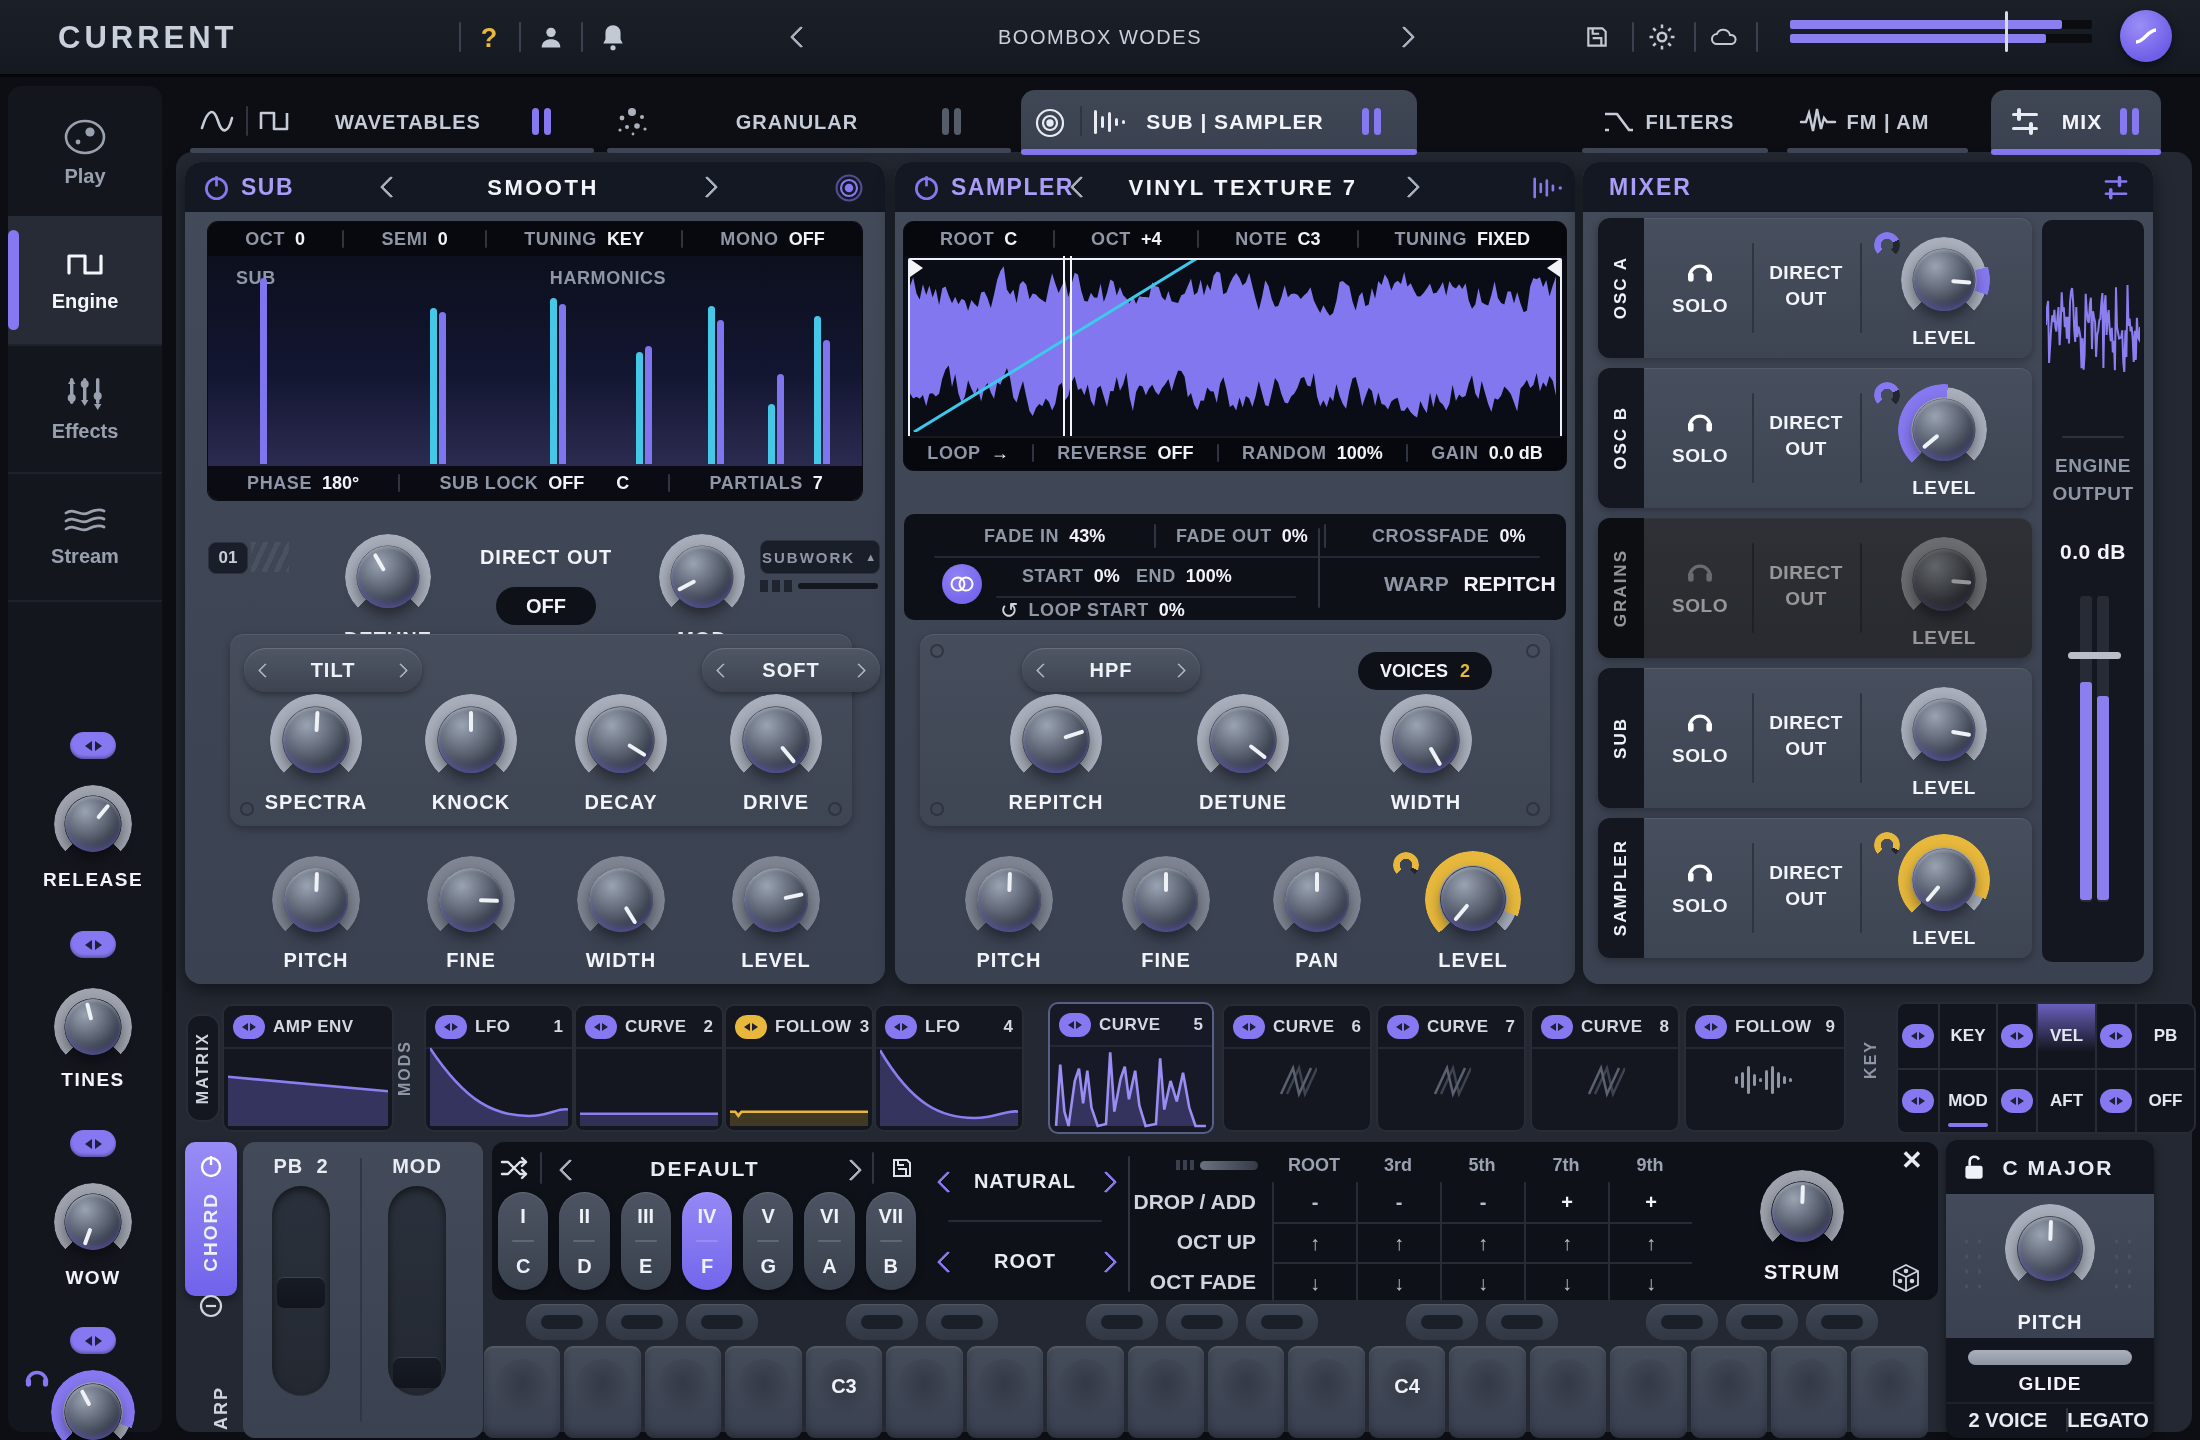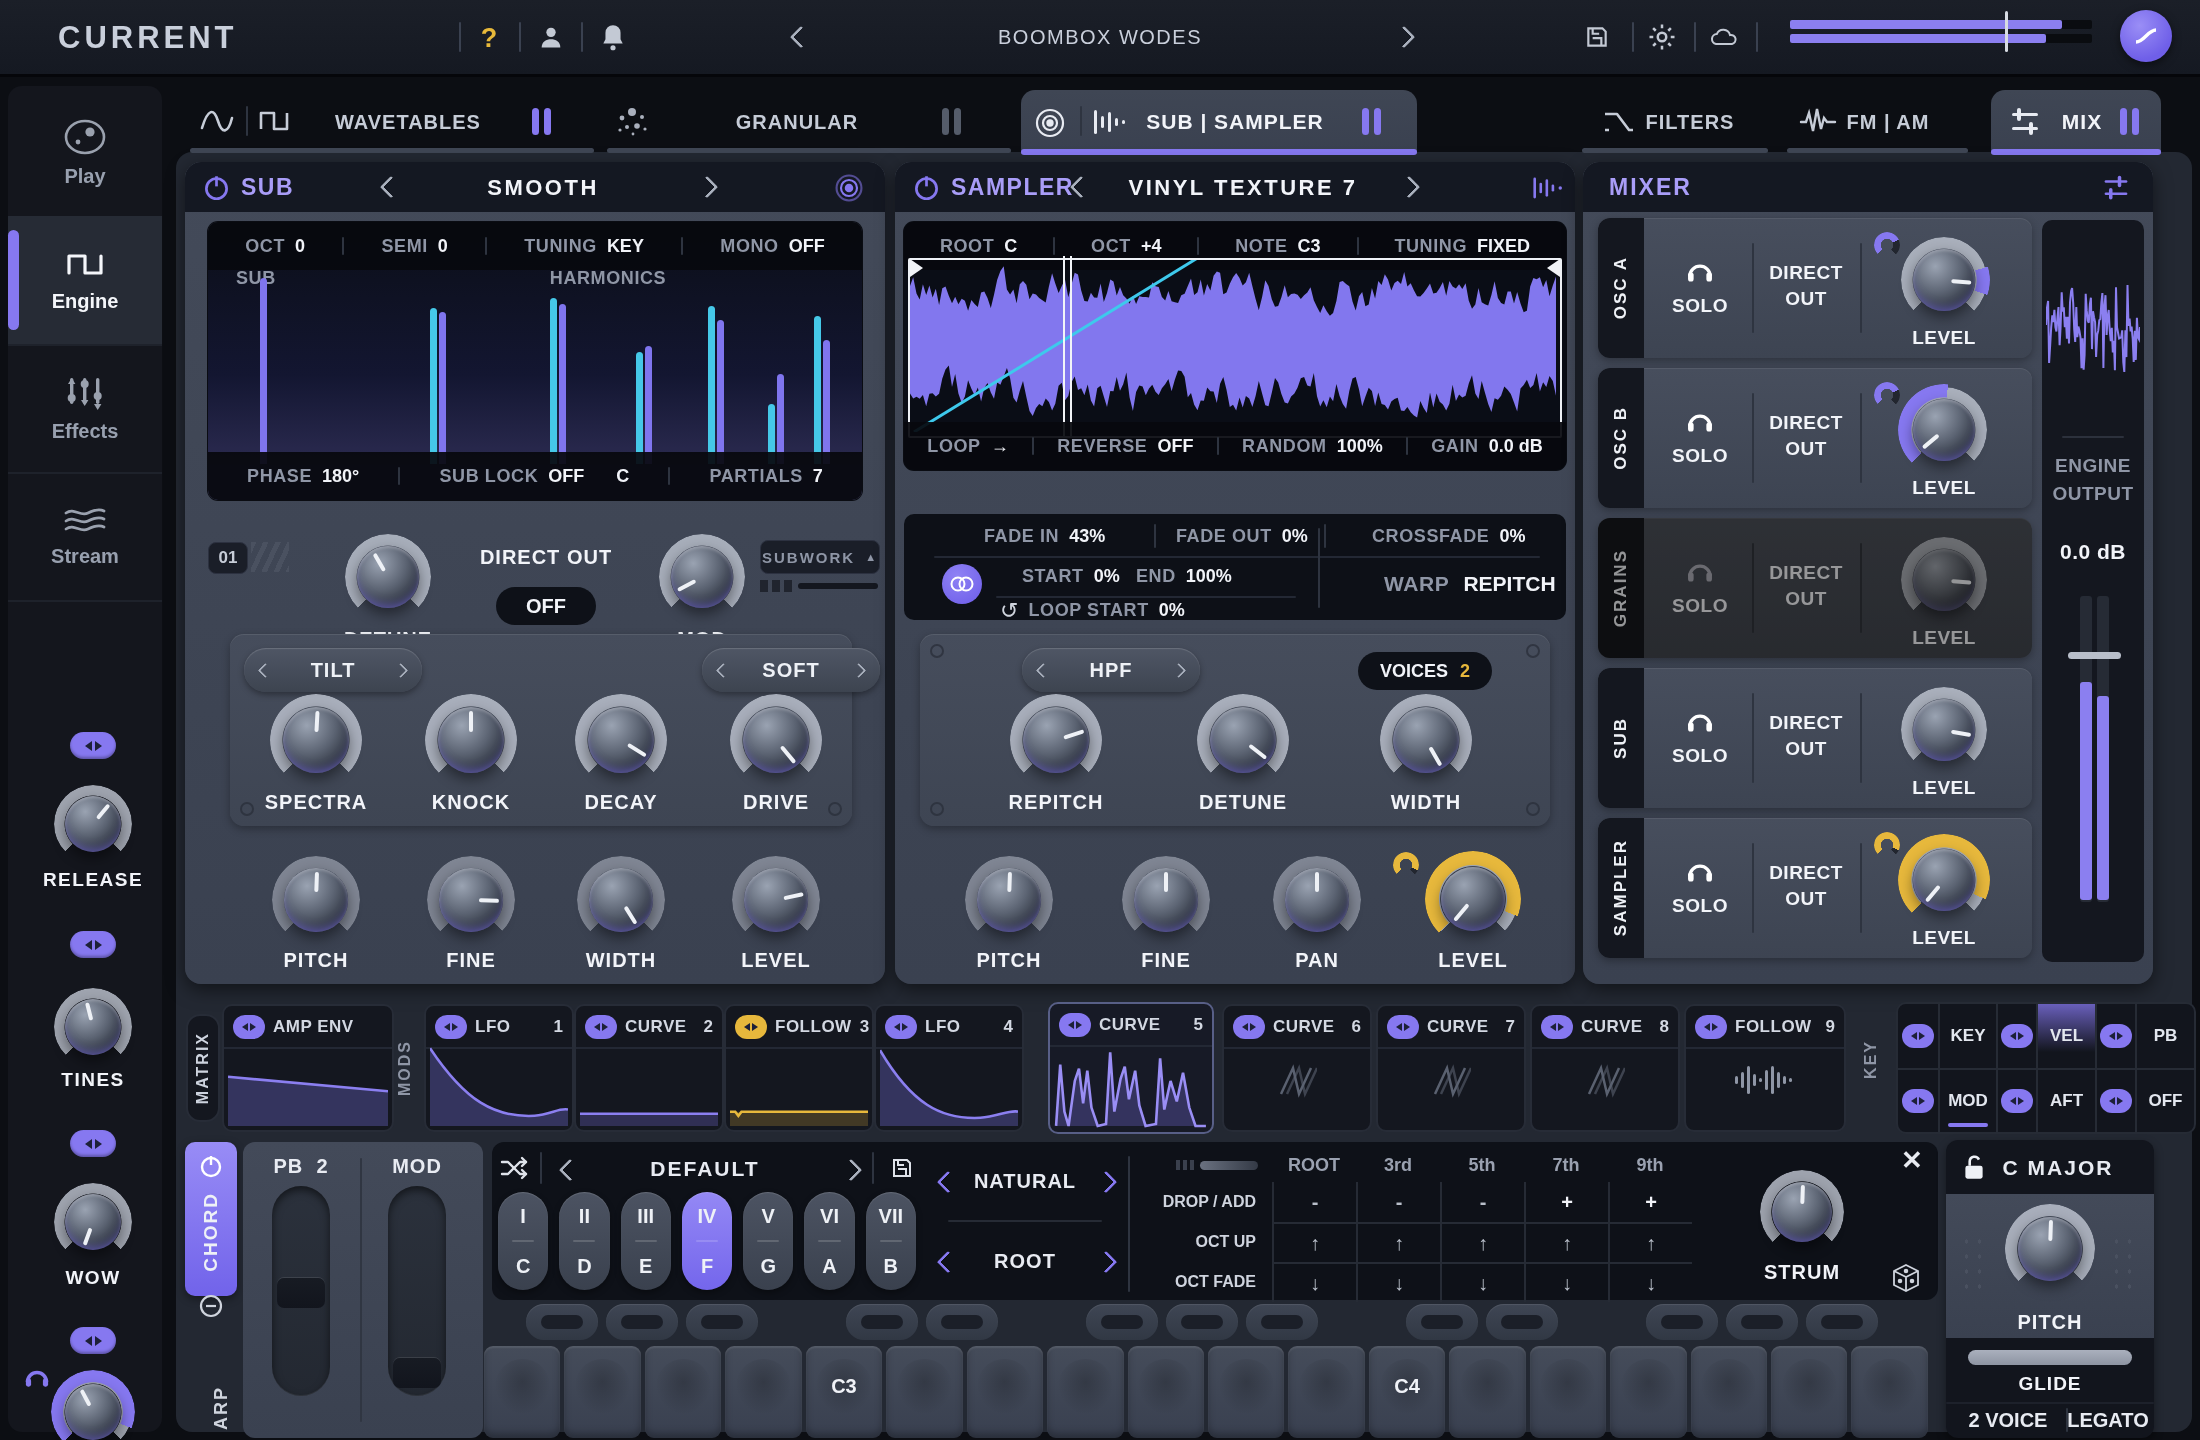--- a/index.html
+++ b/index.html
@@ -59,21 +59,21 @@
     transform-origin:2px 138%;transform:rotate(var(--rot,0deg));}
   .knob.dimring .ring{opacity:.5;}
   .klabel{position:absolute;transform:translate(-50%,-50%);font-weight:800;font-size:20px;letter-spacing:1px;color:#f2f4f9;white-space:nowrap;}
 
   
   .panel{position:absolute;background:linear-gradient(#434a59,#3a4150);border-radius:16px;box-shadow:0 6px 18px rgba(0,0,0,.5),inset 0 1px 0 rgba(255,255,255,.09);}
   .phead{position:absolute;left:0;right:0;top:0;height:50px;background:#141822;border-radius:16px 16px 0 0;}
   .ptitle{color:#a99df8;font-weight:800;font-size:23px;letter-spacing:1.5px;}
   .ppreset{color:#f2f4f9;font-weight:800;font-size:22px;letter-spacing:2.5px;}
   .display{position:absolute;background:linear-gradient(#0b0e17 0%,#131631 55%,#35335d 100%);border-radius:10px;box-shadow:0 0 0 1px #0a0c12;}
-  .dstrip{position:absolute;left:0;right:0;height:48px;background:rgba(7,9,14,.93);display:flex;align-items:center;justify-content:space-evenly;}
+  .dstrip{position:absolute;left:0;right:0;height:34px;background:rgba(7,9,14,.93);display:flex;align-items:center;justify-content:space-evenly;}
   .dstrip.top{top:0;border-radius:10px 10px 0 0;}
   .dstrip.bot{bottom:0;border-radius:0 0 10px 10px;}
   .dgroup{display:flex;gap:10px;align-items:center;}
   .bargroup{position:absolute;bottom:36px;display:flex;align-items:flex-end;gap:2px;}
   .bar{width:7px;border-radius:4px 4px 0 0;}
   .bar.c{background:#45c8e8;} .bar.p{background:#7f75ee;}
   .inner{position:absolute;background:linear-gradient(#464d5c,#3e4553);border-radius:14px;box-shadow:inset 0 1px 0 rgba(255,255,255,.09),0 3px 8px rgba(0,0,0,.3);}
   .screw{position:absolute;width:10px;height:10px;border-radius:50%;border:2px solid #2b303b;opacity:.8;}
   .modepill{position:absolute;height:44px;border-radius:22px;background:linear-gradient(#4f5665,#3d4450);box-shadow:0 3px 6px rgba(0,0,0,.35),inset 0 1px 1px rgba(255,255,255,.16);
     display:flex;align-items:center;justify-content:space-between;padding:0 16px;font-weight:800;font-size:20px;letter-spacing:1px;color:#eef1f6;}
@@ -126,21 +126,21 @@
   
   .degree{flex:1;border-radius:26px;background:linear-gradient(#4c5362,#3a414e);display:flex;flex-direction:column;align-items:center;justify-content:space-evenly;
     box-shadow:inset 0 1px 1px rgba(255,255,255,.14),0 3px 6px rgba(0,0,0,.35);}
   .degree span{font-weight:800;font-size:20px;color:#eef1f6;}
   .degree .dv{width:44%;height:2px;background:rgba(255,255,255,.16);border-radius:1px;}
   .degree.active{background:linear-gradient(#9488f5,#7466ec);}
   .wheel{position:absolute;width:58px;height:210px;border-radius:29px;background:linear-gradient(#2b313c,#232831);box-shadow:inset 0 4px 9px rgba(0,0,0,.55),inset 0 -1px 0 rgba(255,255,255,.07);}
   .wheel .handle{position:absolute;left:5px;right:5px;height:30px;border-radius:7px;background:linear-gradient(#171b23,#12151d);box-shadow:0 -1px 0 rgba(255,255,255,.1);}
   .ctable{position:absolute;left:1150px;top:1148px;display:grid;grid-template-columns:122px 84px 84px 84px 84px 84px;grid-template-rows:34px 40px 40px 40px;}
   .ctable .h{display:flex;align-items:center;justify-content:center;font-weight:700;font-size:18px;color:#9aa1b0;}
-  .ctable .rl{display:flex;align-items:center;justify-content:flex-end;padding-right:16px;font-weight:700;font-size:16px;color:#cfd4de;white-space:nowrap;}
+  .ctable .rl{display:flex;align-items:center;justify-content:flex-end;padding-right:16px;font-weight:700;font-size:21px;color:#cfd4de;white-space:nowrap;}
   .ctable .c{display:flex;align-items:center;justify-content:center;font-weight:700;font-size:20px;color:#b9bfca;border-left:2px solid #262b35;border-top:2px solid #262b35;}
   .ctable .c.top{border-top:none;}
   .whitekeys{position:absolute;left:484px;top:1346px;width:1444px;height:92px;display:flex;gap:4px;}
   .wkey{flex:1;background:linear-gradient(#454c5a,#394050);border-radius:9px;position:relative;box-shadow:inset 0 2px 2px rgba(255,255,255,.1),inset 0 -5px 7px rgba(0,0,0,.28);}
   .wkey::before{content:"";position:absolute;left:14%;right:14%;top:14%;bottom:26%;border-radius:50%;background:radial-gradient(ellipse at 50% 42%,rgba(0,0,0,.20),transparent 72%);}
   .wkey span{position:absolute;left:50%;top:44%;transform:translate(-50%,-50%);font-weight:700;font-size:20px;color:#f0f2f7;}
   .bkey{position:absolute;top:1304px;width:72px;height:36px;border-radius:18px;background:linear-gradient(#3f4654,#313844);box-shadow:inset 0 1px 1px rgba(255,255,255,.1);}
   .bkey::after{content:"";position:absolute;left:15px;right:15px;top:11px;height:14px;border-radius:7px;background:#1b1f28;}
   .chordtab{position:absolute;left:185px;top:1142px;width:52px;height:142px;border-radius:10px;background:linear-gradient(#988cf6,#7163ea);
     display:flex;flex-direction:column;align-items:center;padding-top:12px;gap:14px;box-shadow:0 3px 8px rgba(0,0,0,.4);}

